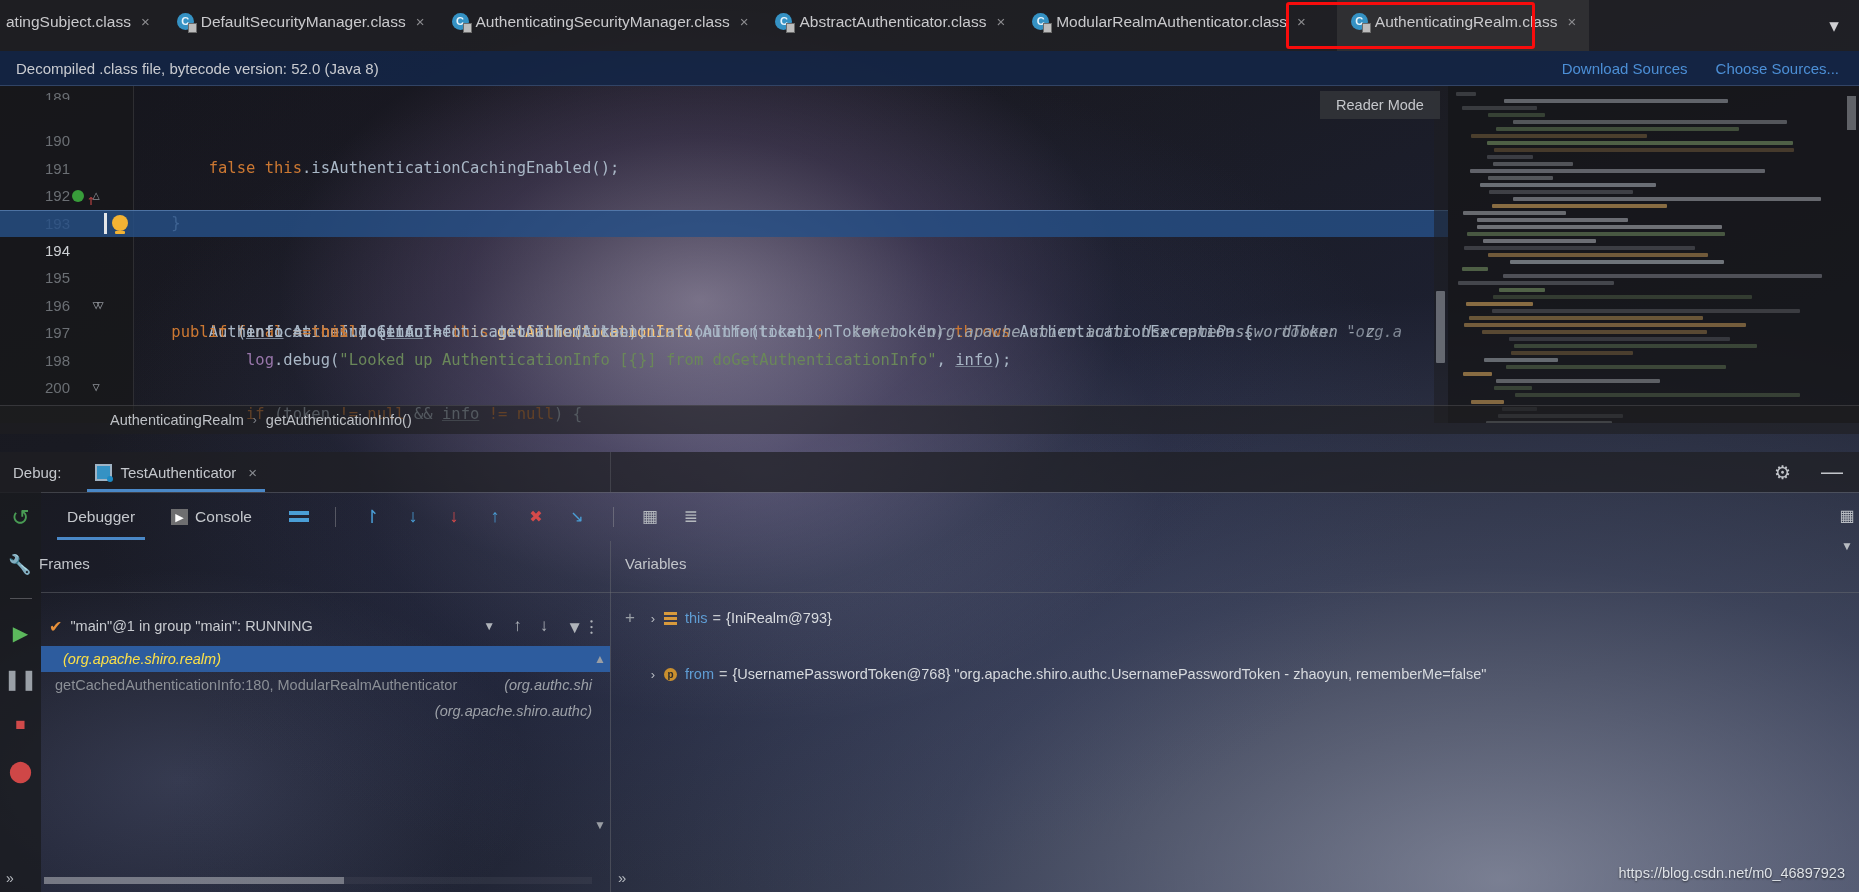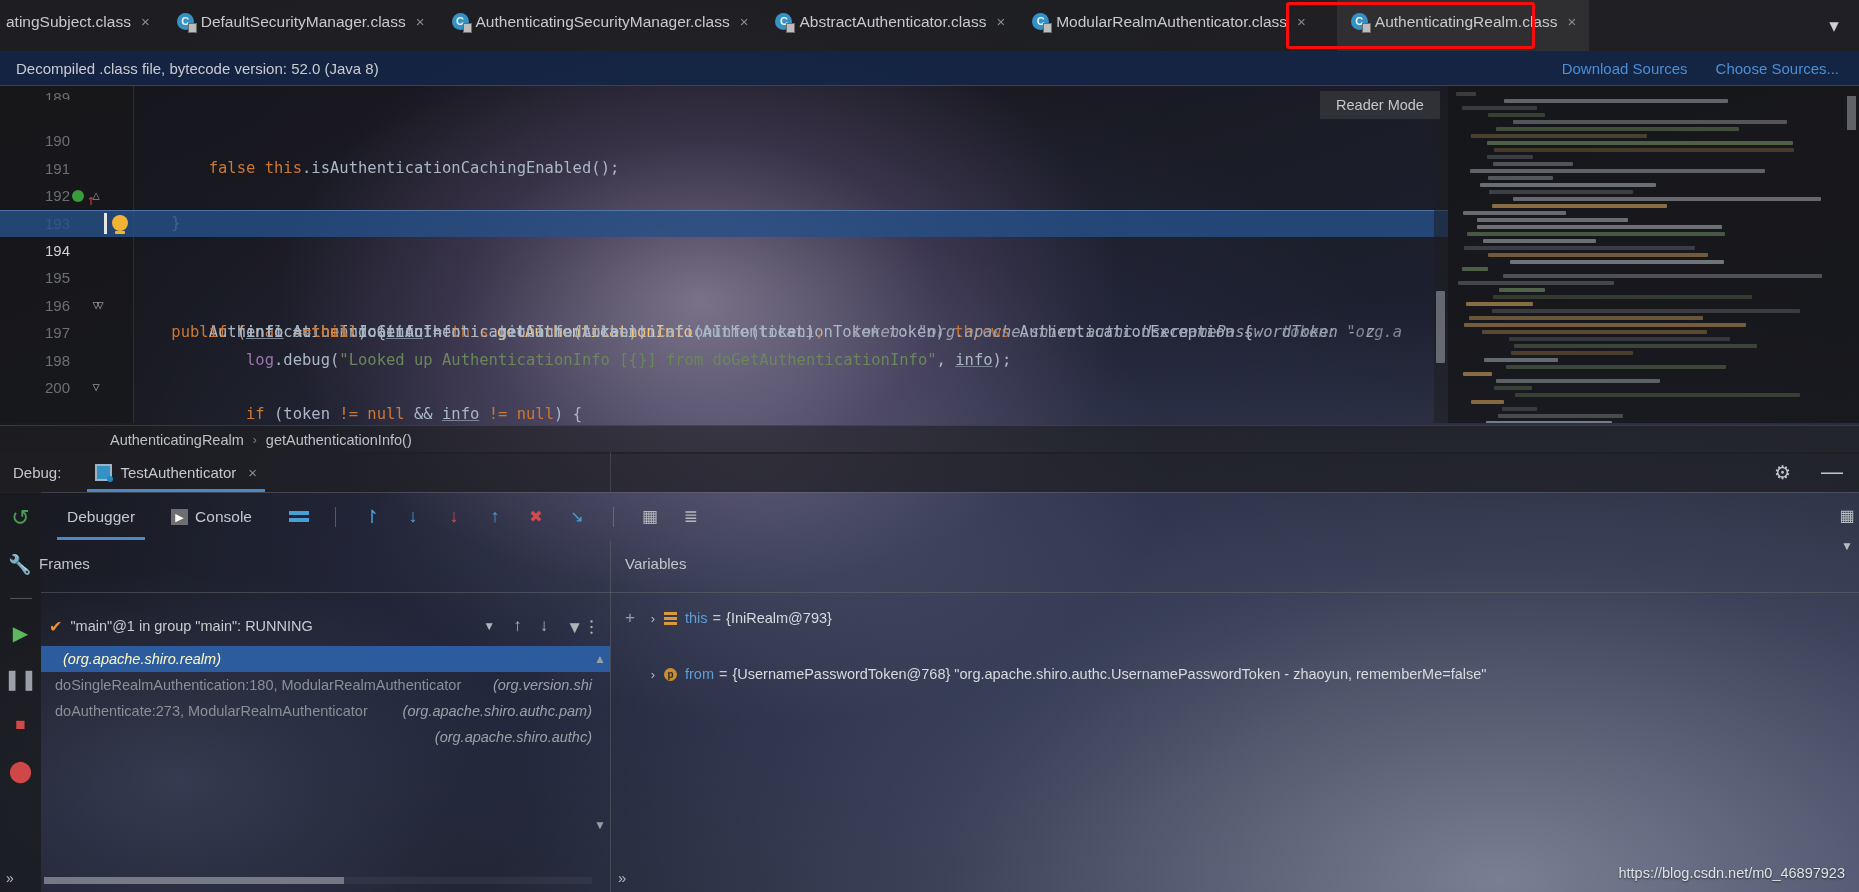--- a/index.html
+++ b/index.html
@@ -87,21 +87,21 @@
   .reader-pill { position:absolute; left:1320px; top:91px; width:120px; height:28px;
     background:rgba(50,52,56,0.9); color:#c5c7cb; font-size:14.5px;
     display:flex; align-items:center; justify-content:center; }
 
   
   .minimap { position:absolute; left:1448px; top:86px; width:411px; height:337px;
     background:rgba(22,22,24,0.82); overflow:hidden; padding:6px 8px;}
   .mm-line { height:4px; margin-bottom:3px; border-radius:1px; }
 
   
-  .breadcrumb { position:absolute; left:0; top:425px; width:1859px; height:29px;
+  .breadcrumb { position:absolute; left:0; top:405px; width:1859px; height:29px;
     background:rgba(30,30,33,0.62); border-top:1px solid rgba(95,95,100,0.4);
     display:flex; align-items:center; color:#bdc0c5; font-size:14.5px; }
   .breadcrumb .bc { margin-left:0; }
   .breadcrumb .sepc { margin:0 9px; color:#7d8086; font-size:12px; }
 
   
   .dbg-header { position:absolute; left:0; top:452px; width:1859px; height:40px;
     background:rgba(30,31,35,0.72); display:flex; align-items:center;
     color:#c4c7cc; font-size:15px; }
   .dbg-header .lab { margin-left:13px; }
@@ -148,21 +148,21 @@
     display:flex; align-items:center; color:#c8cbd0; font-size:14.5px; }
   .thread-row .ok { color:#e8913a; margin:0 8px 0 8px; font-size:16px; }
   .thread-ctrls { position:absolute; right:10px; display:flex; gap:18px; align-items:center; }
 
   .frames-list { position:absolute; left:41px; top:646px; width:569px; height:178px;
     font-size:14.5px; }
   .frame-row { height:26px; line-height:26px; padding-left:14px; color:#b9bcc2;
     white-space:nowrap; overflow:hidden; display:flex; }
   .frame-row.sel { background:#2d5c9e; color:#ffffff; }
   .frame-row .pkg { color:#9ca0a7; font-style:italic; margin-left:8px; }
-  .frame-row.sel .pkg { color:#fef9c3; }
+  .frame-row.sel .pkg { color:#fde047; }
   .frame-row.dim { color:#8b8f96; }
 
   .frames-scroll-v { position:absolute; left:594px; top:652px; width:13px; height:180px; }
   .fsv-up{position:absolute;left:0;top:0;color:#9a9ea4;font-size:12px;}
   .fsv-dn{position:absolute;left:0;bottom:0;color:#9a9ea4;font-size:12px;}
   .frames-scroll-h { position:absolute; left:44px; bottom:8px; width:548px; height:7px;
     background:rgba(255,255,255,0.05);}
   .frames-scroll-h i{position:absolute;left:0;top:0;width:300px;height:7px;background:rgba(185,188,194,0.5);}
 
   .vars-list { position:absolute; left:618px; top:602px; width:1230px; font-size:14.5px; }
@@ -451,26 +451,22 @@
       <span style="color:#b0b4ba;font-size:17px;">↓</span>
       <span style="color:#b0b4ba;font-size:17px;">▼︙</span>
     </span>
   </div>
 
   <div class="frames-list">
     <div class="frame-row sel">
       <span class="pkg">(org.apache.shiro.realm)</span>
     </div>
     <div class="frame-row dim">
-      <span>doSingleRealmAuthentication:180, ModularRealmAuthenticator</span>
-      <span class="pkg" style="margin-left:auto;padding-right:18px;">(org.version.shi</span>
-    </div>
-    <div class="frame-row dim">
-      <span>doAuthenticate:273, ModularRealmAuthenticator</span>
-      <span class="pkg" style="margin-left:auto;padding-right:18px;">(org.apache.shiro.authc.pam)</span>
+      <span>getCachedAuthenticationInfo:180, ModularRealmAuthenticator</span>
+      <span class="pkg" style="margin-left:auto;padding-right:18px;">(org.authc.shi</span>
     </div>
     <div class="frame-row dim">
       <span style="visibility:hidden">authenticate:198, AbstractAuthenticator</span>
       <span class="pkg" style="margin-left:auto;padding-right:18px;">(org.apache.shiro.authc)</span>
     </div>
   </div>
   <div class="frames-scroll-v">
     <span class="fsv-up">▲</span>
     <span class="fsv-dn">▼</span>
   </div>

